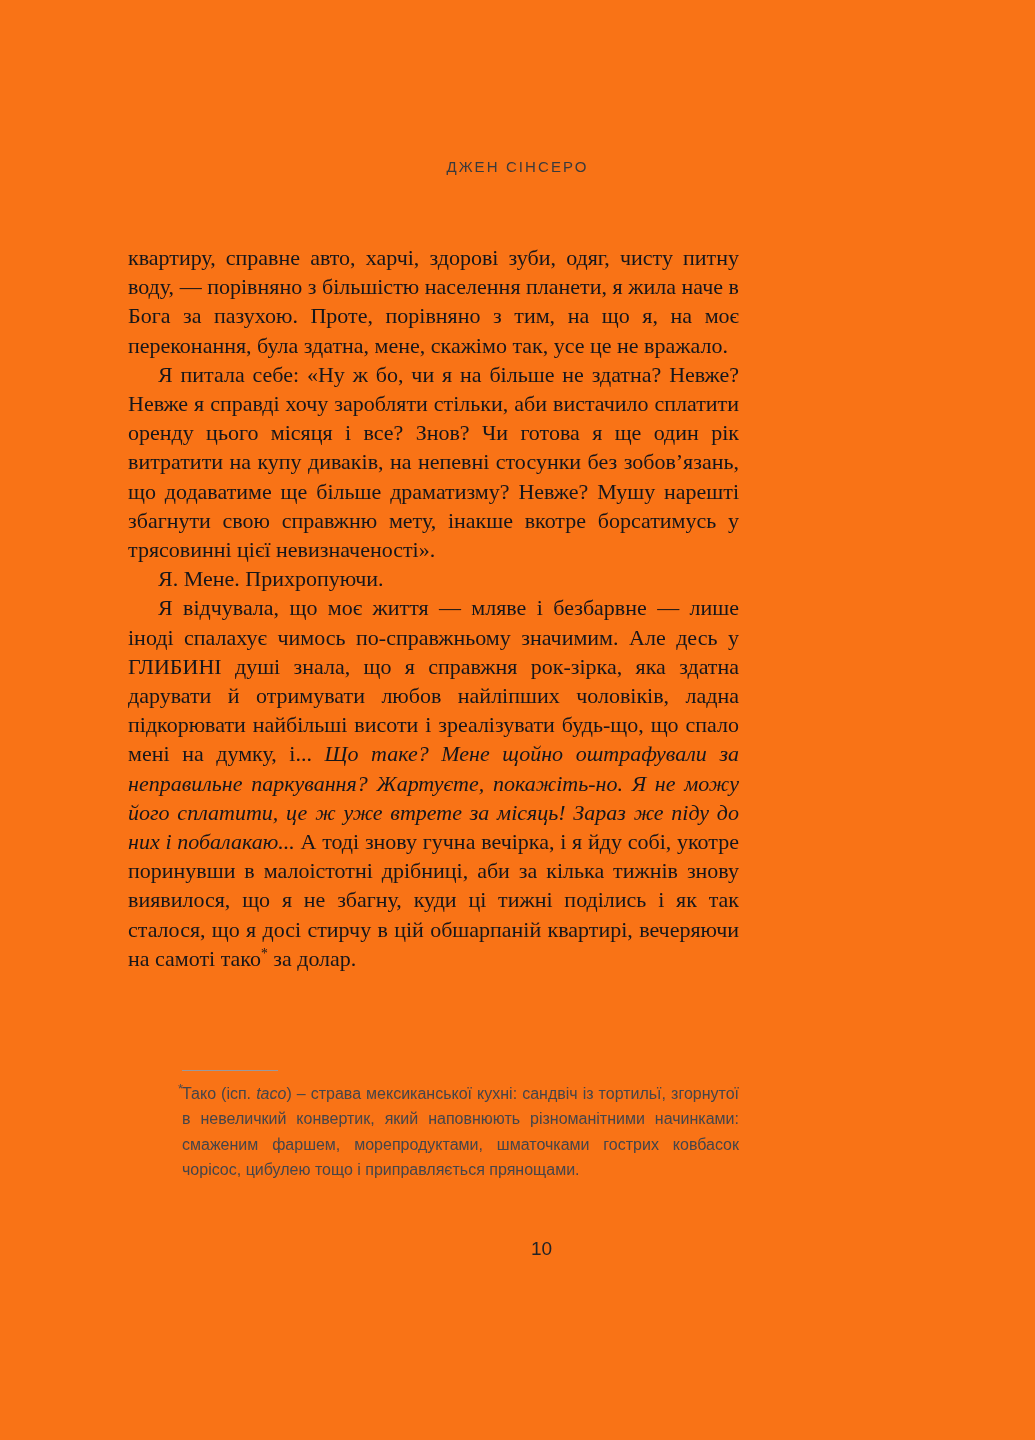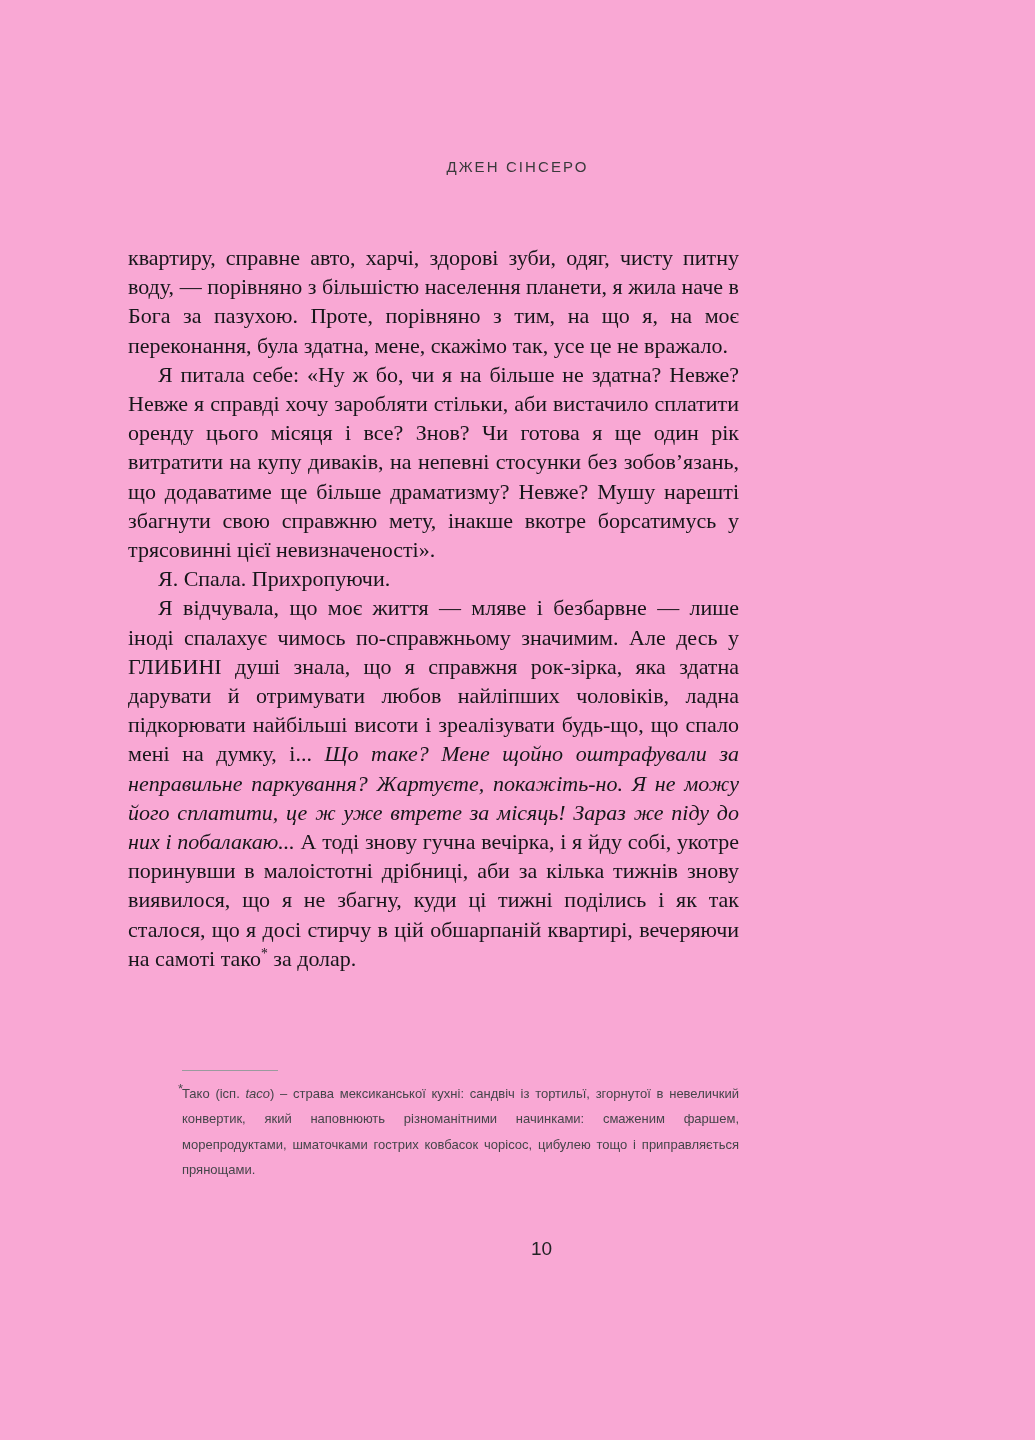--- a/index.html
+++ b/index.html
@@ -7,21 +7,21 @@
     margin: 0;
     padding: 0;
     background: #ffffff;
   }
 
   .page {
     position: relative;
     width: 1035px;
     height: 1440px;
     margin: 0 auto;
-    background: #f9a8d4;
+    background: #f97316;
     box-sizing: border-box;
     overflow: hidden;
   }
 
   
   .running-head {
     position: absolute;
     top: 158px;
     left: 0;
     width: 1035px;
@@ -102,21 +102,21 @@
     width: 14px;
     font-family: "Liberation Sans", sans-serif;
     font-size: 13px;
     color: #4a4a4e;
     text-align: left;
   }
 
   .footnote-text {
     margin: 0 0 0 54px;
     font-family: "Liberation Sans", sans-serif;
-    font-size: 13px;
+    font-size: 16px;
     line-height: 25.3px;
     color: #45454a;
     text-align: justify;
     text-justify: inter-word;
     hyphens: manual;
     -webkit-hyphens: manual;
   }
 
   .footnote-text i {
     font-style: italic;
@@ -141,21 +141,21 @@
 <div class="page">
 
   <div class="running-head">ДЖЕН СІНСЕРО</div>
 
   <div class="text-column">
 
     <p class="body-par no-indent">квартиру, справне авто, харчі, здорові зуби, одяг, чисту питну воду, — порівняно з більшістю населення планети, я жила наче в Бога за пазухою. Проте, порівняно з тим, на що я, на моє переконання, була здатна, мене, скажімо так, усе це не вражало.</p>
 
     <p class="body-par">Я питала себе: «Ну ж бо, чи я на більше не здатна? Невже? Невже я справді хочу заробляти стільки, аби вистачило сплатити оренду цього місяця і все? Знов? Чи готова я ще один рік витратити на купу диваків, на непевні стосунки без зобов’язань, що додаватиме ще більше драматизму? Невже? Мушу нарешті збагнути свою справжню мету, інакше вкотре борсатимусь у трясовинні цієї невизначеності».</p>
 
-    <p class="body-par">Я. Спала. Прихропуючи.</p>
+    <p class="body-par">Я. Мене. Прихропуючи.</p>
 
     <p class="body-par"><span>Я відчувала, що моє життя — мляве і безбарвне — лише іноді спалахує чимось по-справжньому значимим. Але десь у ГЛИБИНІ душі знала, що я справжня рок-зірка, яка здатна дарувати й отримувати любов найліпших чоловіків, ладна підкорювати найбільші висоти і зреалізувати будь-що, що спало мені на думку, і... </span><span class="italic-run">Що таке? Мене щойно оштрафували за неправильне паркування? Жартуєте, покажіть-но. Я не можу його сплатити, це ж уже втрете за місяць! Зараз же піду до них і побалакаю...</span><span> А тоді знову гучна вечірка, і я йду собі, укотре поринувши в малоістотні дрібниці, аби за кілька тижнів знову виявилося, що я не збагну, куди ці тижні поділись і як так сталося, що я досі стирчу в цій обшарпаній квартирі, вечеряючи на самоті тако</span><span class="fn-marker">*</span><span> за долар.</span></p>
 
   </div>
 
   <div class="footnote-block">
     <div class="footnote-rule"></div>
     <div class="footnote-body">
       <span class="footnote-star">*</span>
       <p class="footnote-text"><span>Тако (ісп. </span><i>taco</i><span>) – страва мексиканської кухні: сандвіч із тортильї, згорнутої в невеличкий конвертик, який наповнюють різноманітними начинками: смаженим фаршем, морепродуктами, шматочками гострих ковбасок чорісос, цибулею тощо і приправляється прянощами.</span></p>

